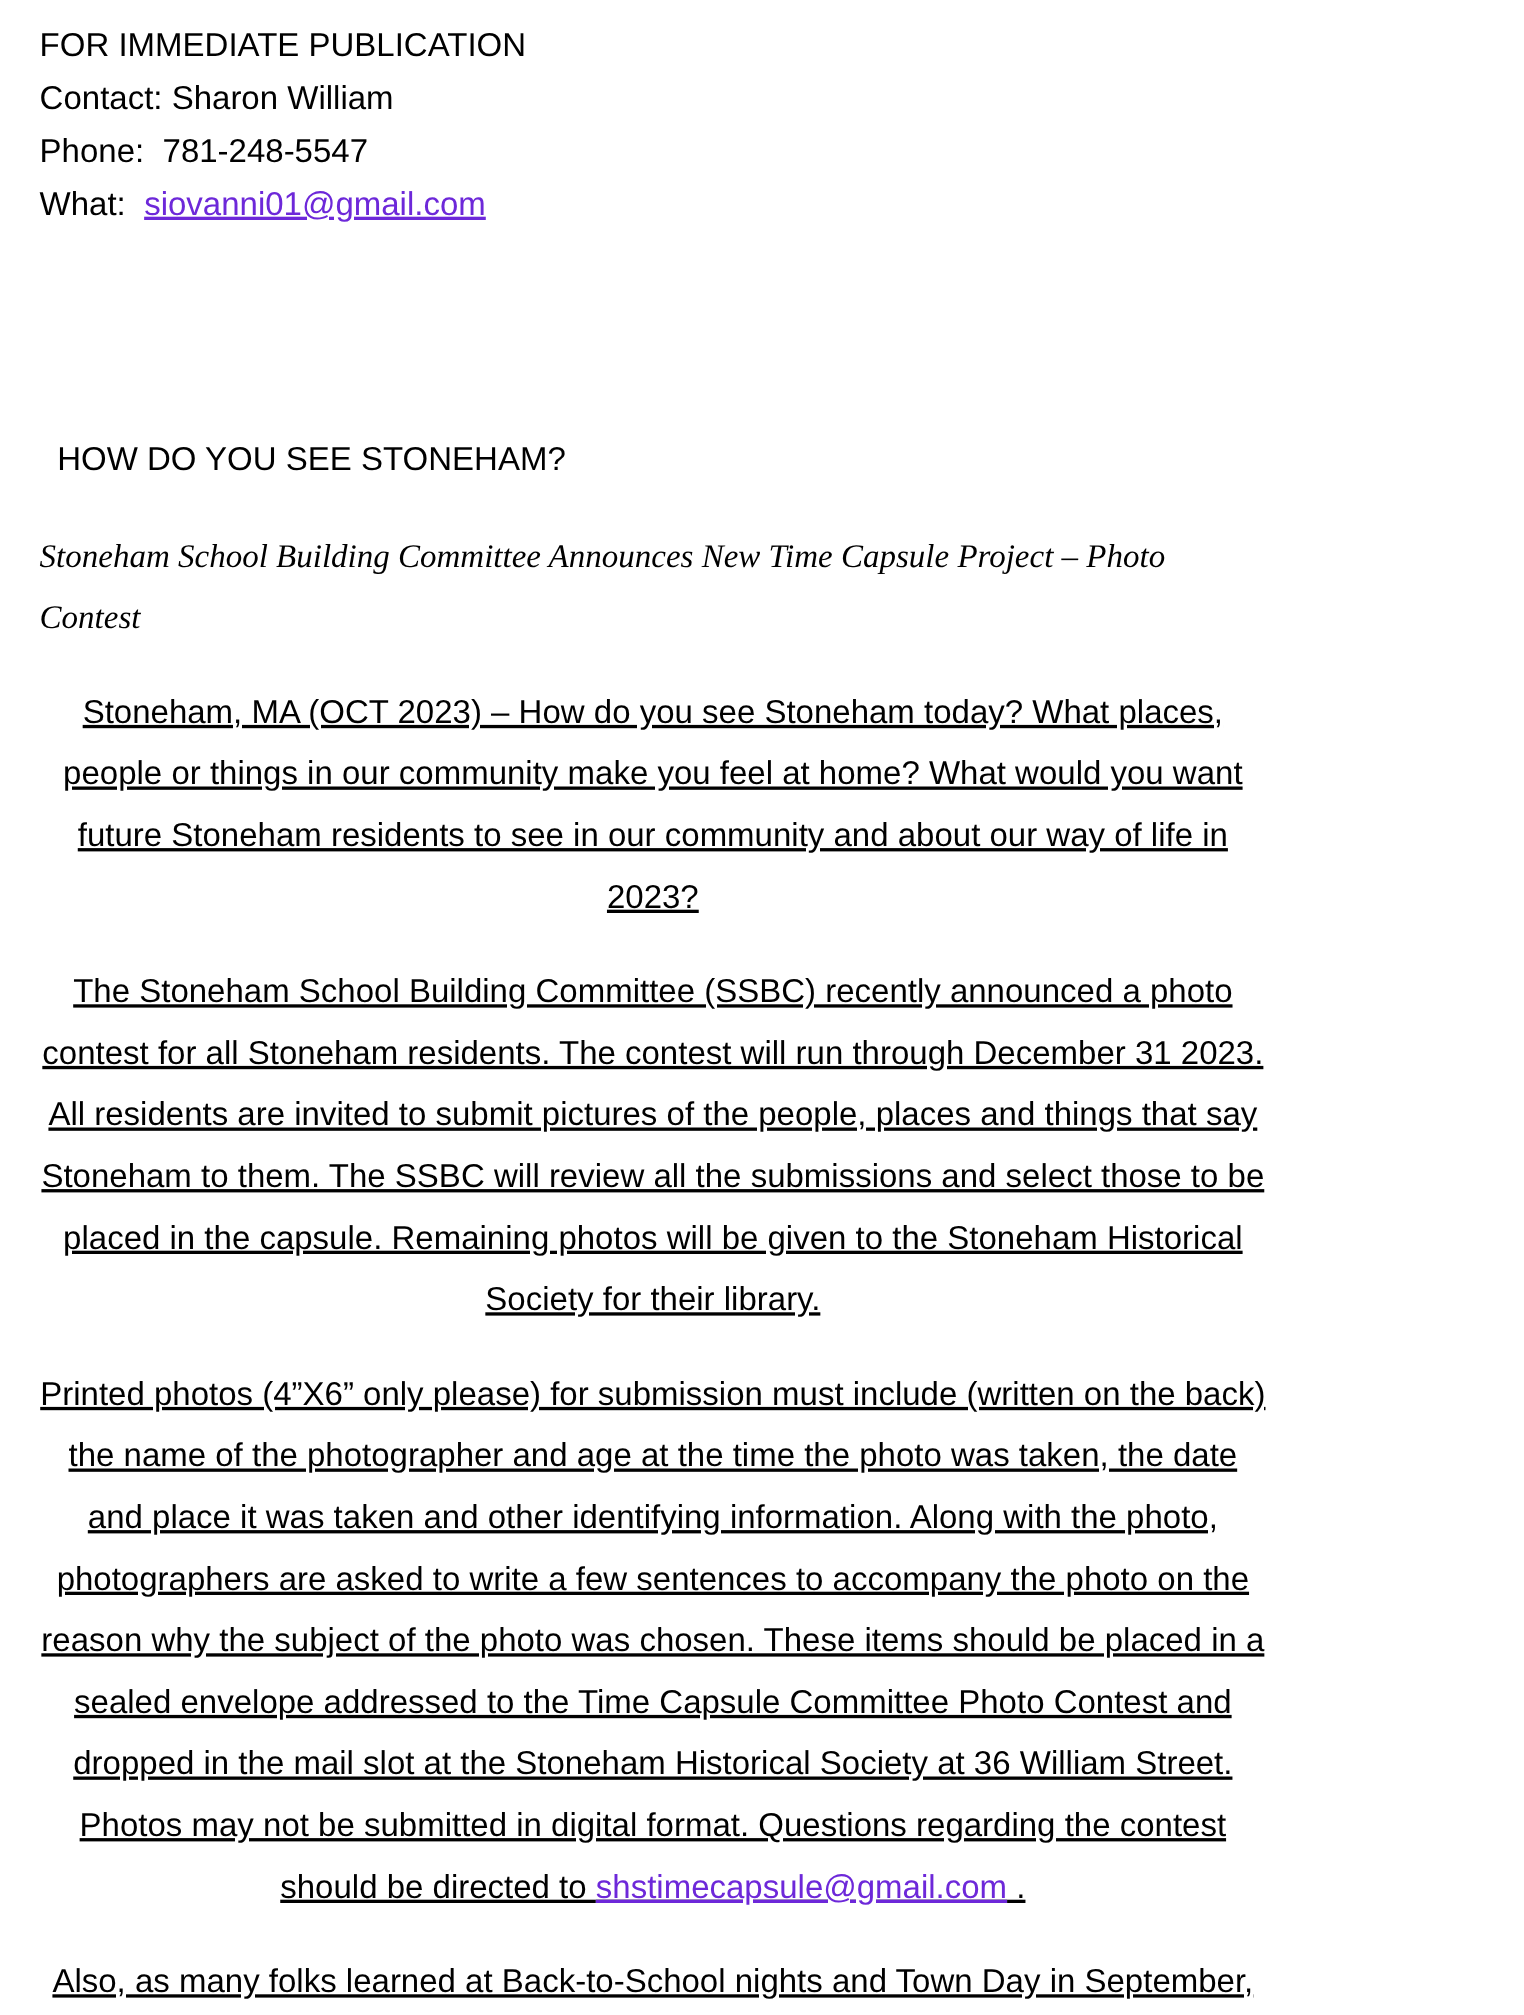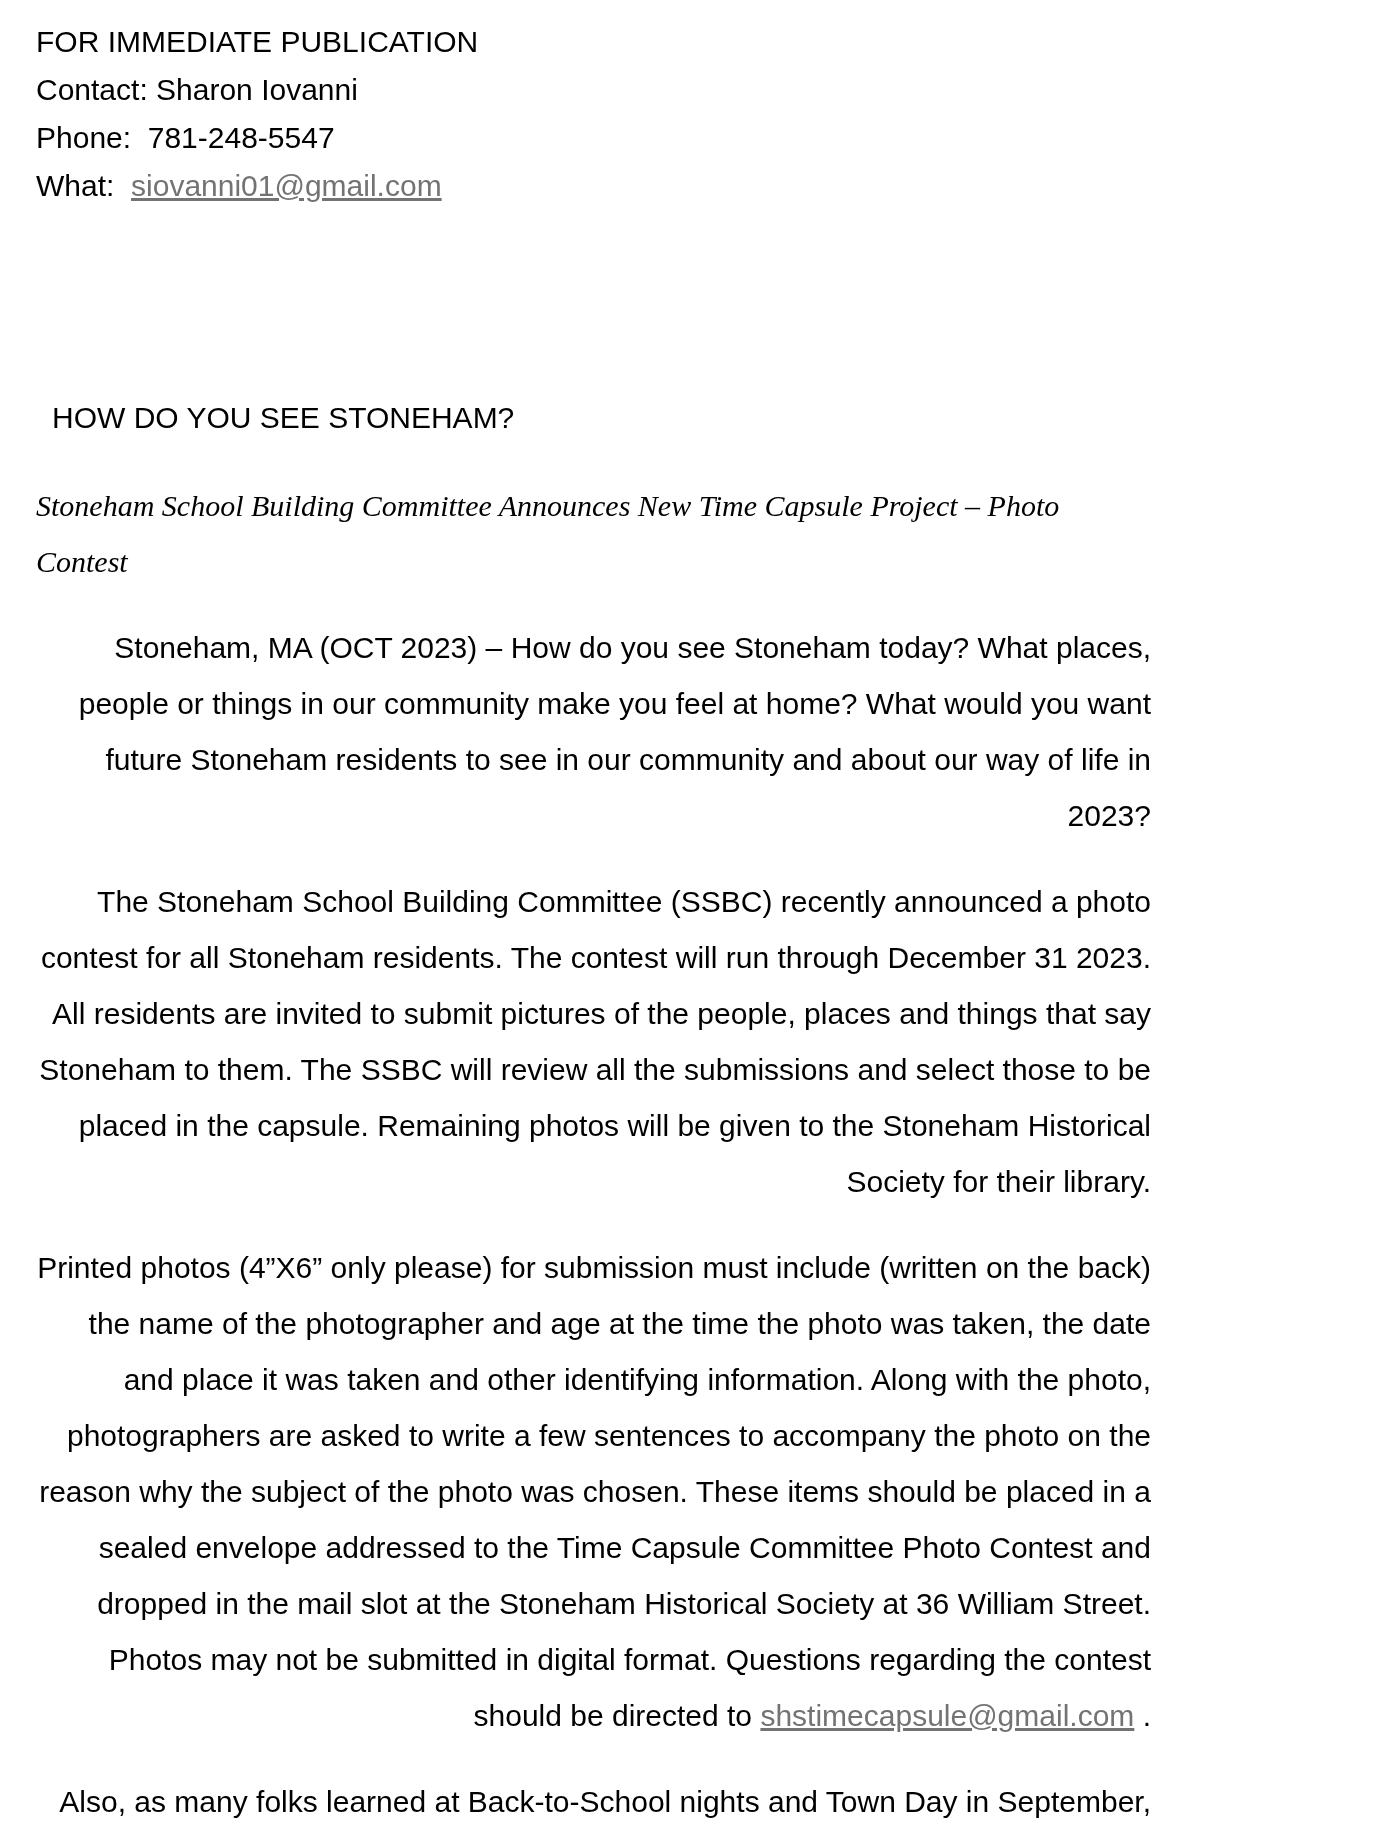--- a/index.html
+++ b/index.html
@@ -46,35 +46,36 @@
     font-style: italic;
     margin: 36px 0 0 0;
     max-width: 1110px;
     font-family: Liberation Serif, serif;
   }
   .para {
     font-size: 30px;
     line-height: 56px;
     margin: 30px 0 0 0;
     max-width: 1115px;
-    text-align: right;
+    text-align: center;
+    text-decoration: underline;
   }
   a.maillink {
-    color: #737373;
+    color: #6d28d9;
     text-decoration: underline;
   }
 </style>
 </head>
 <body>
 
 <div class="page">
 
   <div class="contact-block">
     <div class="contact-line">FOR IMMEDIATE PUBLICATION</div>
-    <div class="contact-line">Contact: Sharon Iovanni</div>
+    <div class="contact-line">Contact: Sharon William</div>
     <div class="contact-line">Phone:  781-248-5547</div>
     <div class="contact-line"><span>What:  </span><a class="maillink" href="#">siovanni01@gmail.com</a></div>
   </div>
 
   <div class="spacer-lg"></div>
 
   <h1 class="headline">HOW DO YOU SEE STONEHAM?</h1>
 
   <p class="subtitle">Stoneham School Building Committee Announces New Time Capsule Project – Photo Contest</p>
 

